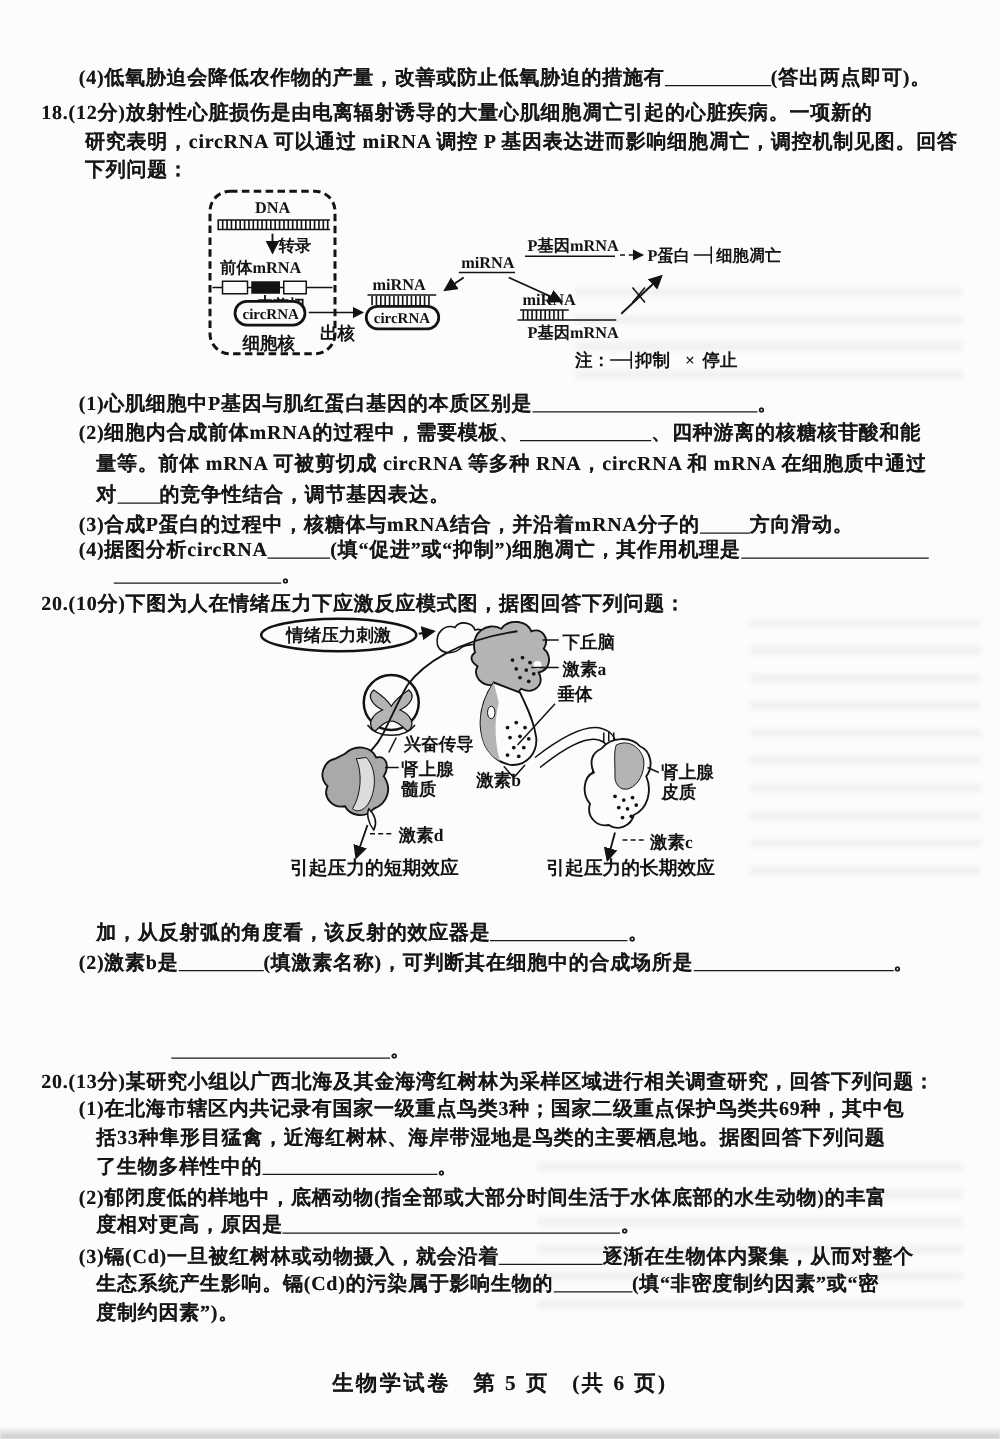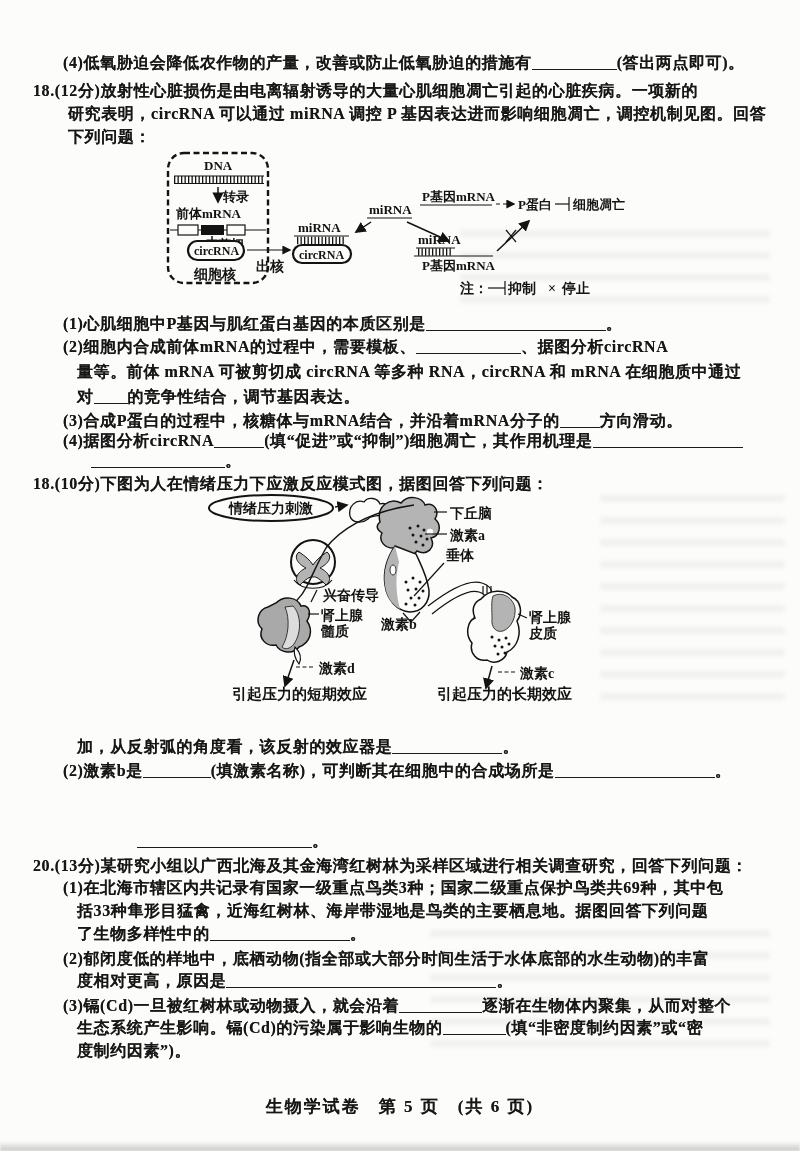--- a/index.html
+++ b/index.html
@@ -116,37 +116,37 @@
       <text x="358" y="147" class="t14">抑制</text>
       <text x="398" y="147" class="t14">×</text>
       <text x="412" y="147" class="t14">停止</text>
     </g>
   </svg>
 
   <div class="ln" style="left:63px;top:313px">
     <span>(1)心肌细胞中P基因与肌红蛋白基因的本质区别是</span><span class="blank" style="width:180px"></span><span>。</span>
   </div>
   <div class="ln" style="left:63px;top:336px">
-    <span>(2)细胞内合成前体mRNA的过程中，需要模板、</span><span class="blank" style="width:105px"></span><span>、据图分析circRNA</span>
+    <span>(2)细胞内合成前体mRNA的过程中，需要模板、</span><span class="blank" style="width:105px"></span><span>、四种游离的核糖核苷酸和能</span>
   </div>
   <div class="ln" style="left:77px;top:361px">量等。前体 mRNA 可被剪切成 circRNA 等多种 RNA，circRNA 和 mRNA 在细胞质中通过</div>
   <div class="ln" style="left:77px;top:386px">
     <span>对</span><span class="blank" style="width:34px"></span><span>的竞争性结合，调节基因表达。</span>
   </div>
   <div class="ln" style="left:63px;top:410px">
     <span>(3)合成P蛋白的过程中，核糖体与mRNA结合，并沿着mRNA分子的</span><span class="blank" style="width:40px"></span><span>方向滑动。</span>
   </div>
   <div class="ln" style="left:63px;top:430px">
     <span>(4)据图分析circRNA</span><span class="blank" style="width:50px"></span><span>(填“促进”或“抑制”)细胞凋亡，其作用机理是</span><span class="blank" style="width:150px"></span>
   </div>
   <div class="ln" style="left:91px;top:450px">
     <span class="blank" style="width:134px"></span><span>。</span>
   </div>
 
-  <div class="ln" style="left:33px;top:473px">18.(10分)下图为人在情绪压力下应激反应模式图，据图回答下列问题：</div>
+  <div class="ln" style="left:33px;top:473px">20.(10分)下图为人在情绪压力下应激反应模式图，据图回答下列问题：</div>
 
   <svg class="dg" style="left:180px;top:490px" width="425" height="218" viewBox="0 0 425 218">
     <g>
       <ellipse cx="91" cy="18" rx="62" ry="13" class="white" style="stroke-width:2"></ellipse>
       <text x="49" y="23" class="t14">情绪压力刺激</text>
     </g>
     <line x1="155" y1="17" x2="167" y2="15" class="s" marker-end="url(#ah)"></line>
     <g>
       <path d="M170,26 C168,16 176,9 184,12 C188,6 198,8 200,14 C206,12 210,17 207,22 C200,28 192,24 188,29 C182,34 172,33 170,26 Z" class="white" style="stroke-width:1.3"></path>
       <circle cx="211" cy="19" r="4" class="white" style="stroke-width:1.2"></circle>

